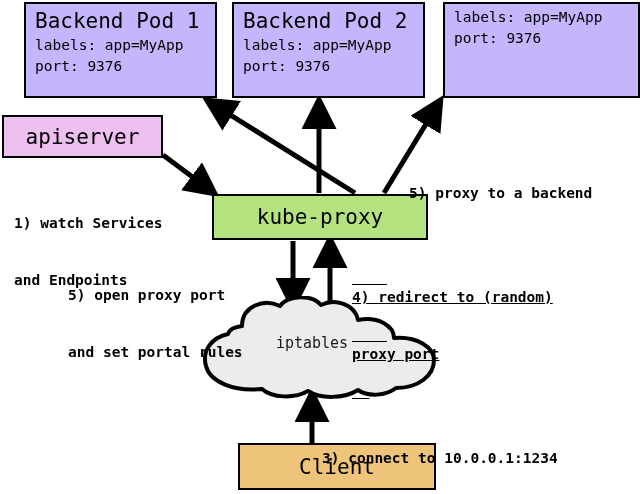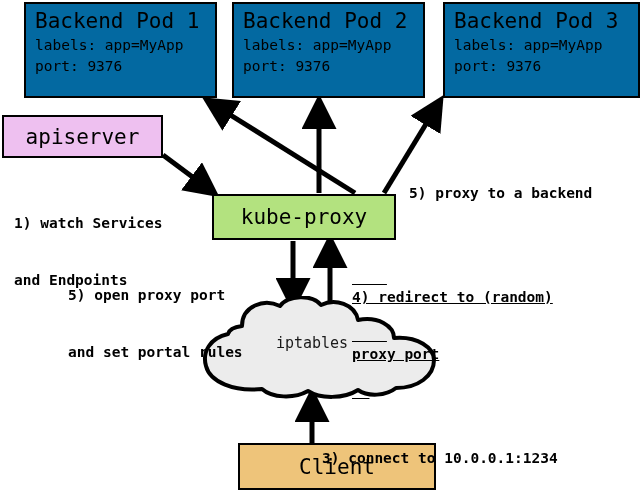--- a/index.html
+++ b/index.html
@@ -17,21 +17,21 @@
   }
   .node {
     position: absolute;
     border: 2px solid #000000;
     box-sizing: border-box;
     display: flex;
     flex-direction: column;
     justify-content: center;
   }
   .pod {
-    background: #0369a1;
+    background: #c4b5fd;
     padding: 3px 9px 5px 9px;
     justify-content: flex-start;
   }
   .pod-title {
     font-size: 21px;
     line-height: 28px;
     color: #000;
     white-space: nowrap;
     letter-spacing: 0px;
   }
@@ -139,30 +139,29 @@
     <div class="pod-line">port: 9376</div>
   </div>
 
   <div class="node pod" style="left:232px; top:2px; width:193px; height:96px;">
     <div class="pod-title">Backend Pod 2</div>
     <div class="pod-line">labels: app=MyApp</div>
     <div class="pod-line">port: 9376</div>
   </div>
 
   <div class="node pod" style="left:443px; top:2px; width:197px; height:96px;">
-    <div class="pod-title">Backend Pod 3</div>
     <div class="pod-line">labels: app=MyApp</div>
     <div class="pod-line">port: 9376</div>
   </div>
 
   <div class="node apiserver" style="left:2px; top:115px; width:161px; height:43px;">
     <div class="apiserver-label">apiserver</div>
   </div>
 
-  <div class="node kubeproxy" style="left:212px; top:194px; width:184px; height:46px;">
+  <div class="node kubeproxy" style="left:212px; top:194px; width:216px; height:46px;">
     <div class="kubeproxy-label">kube-proxy</div>
   </div>
 
   <div class="cloud-wrap">
     <svg class="cloud-svg" viewBox="0 0 280 104" width="280" height="104" xmlns="http://www.w3.org/2000/svg">
       <path d="M70,30 C70,10 92,2 108,10 C116,-1 140,-2 149,9 C163,2 183,8 186,24
                C206,20 222,30 222,42 C246,40 262,52 262,64 C262,80 246,92 224,92
                C214,100 196,101 186,94 C172,103 148,103 136,95
                C122,103 100,102 90,93 C62,96 38,86 34,70 C30,56 38,42 56,38
                C57,34 62,31 70,30 Z" fill="#ececec" stroke="#000000" stroke-width="4" stroke-linejoin="round"></path>

